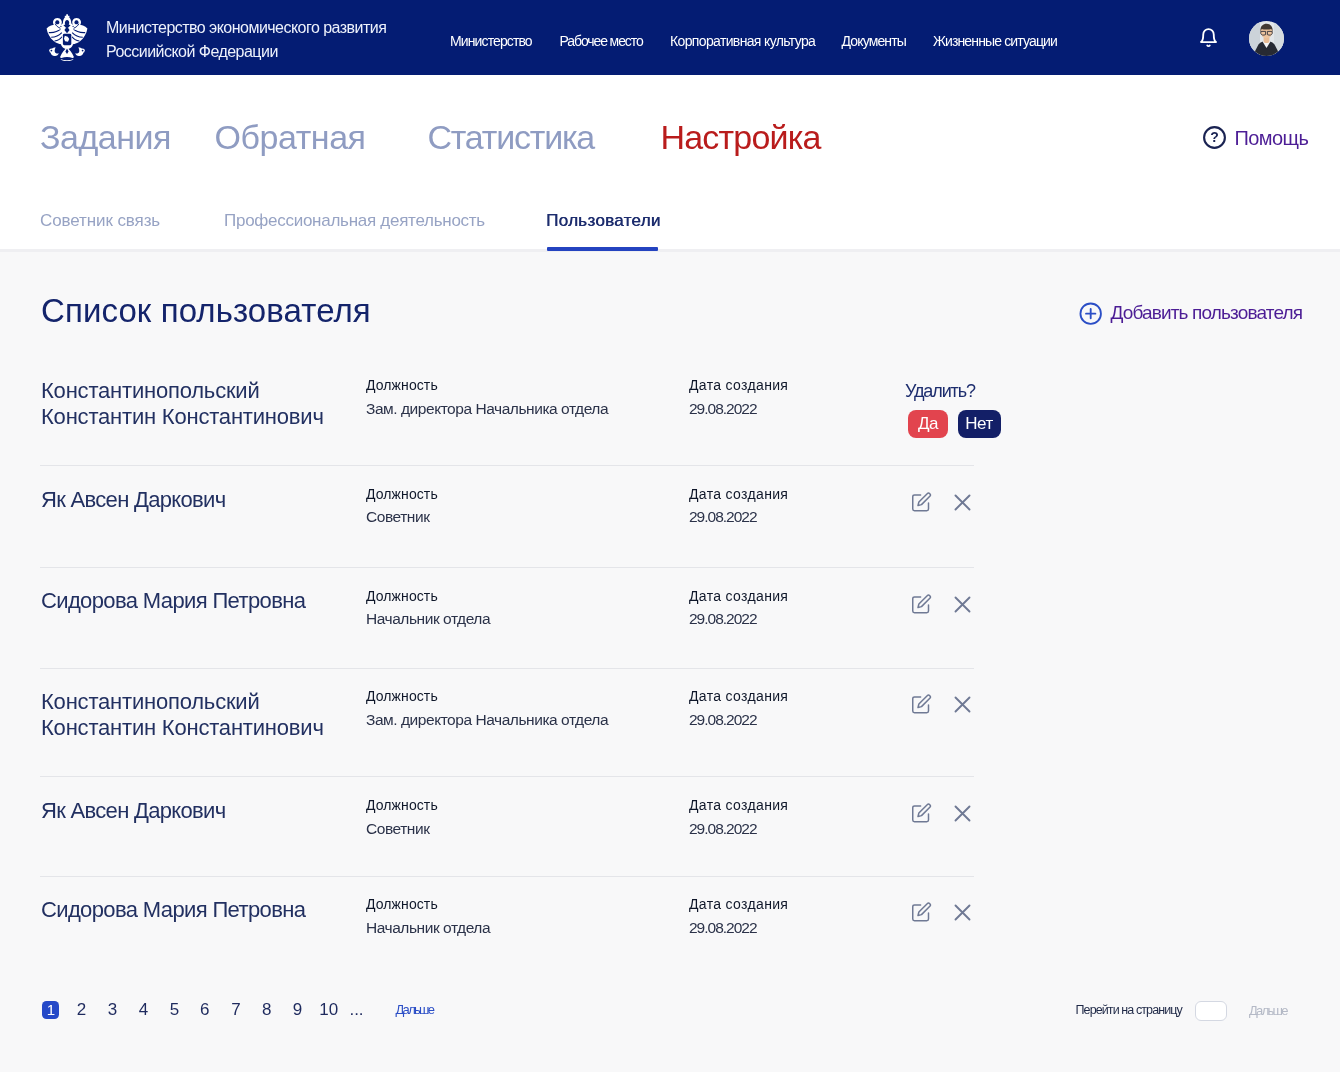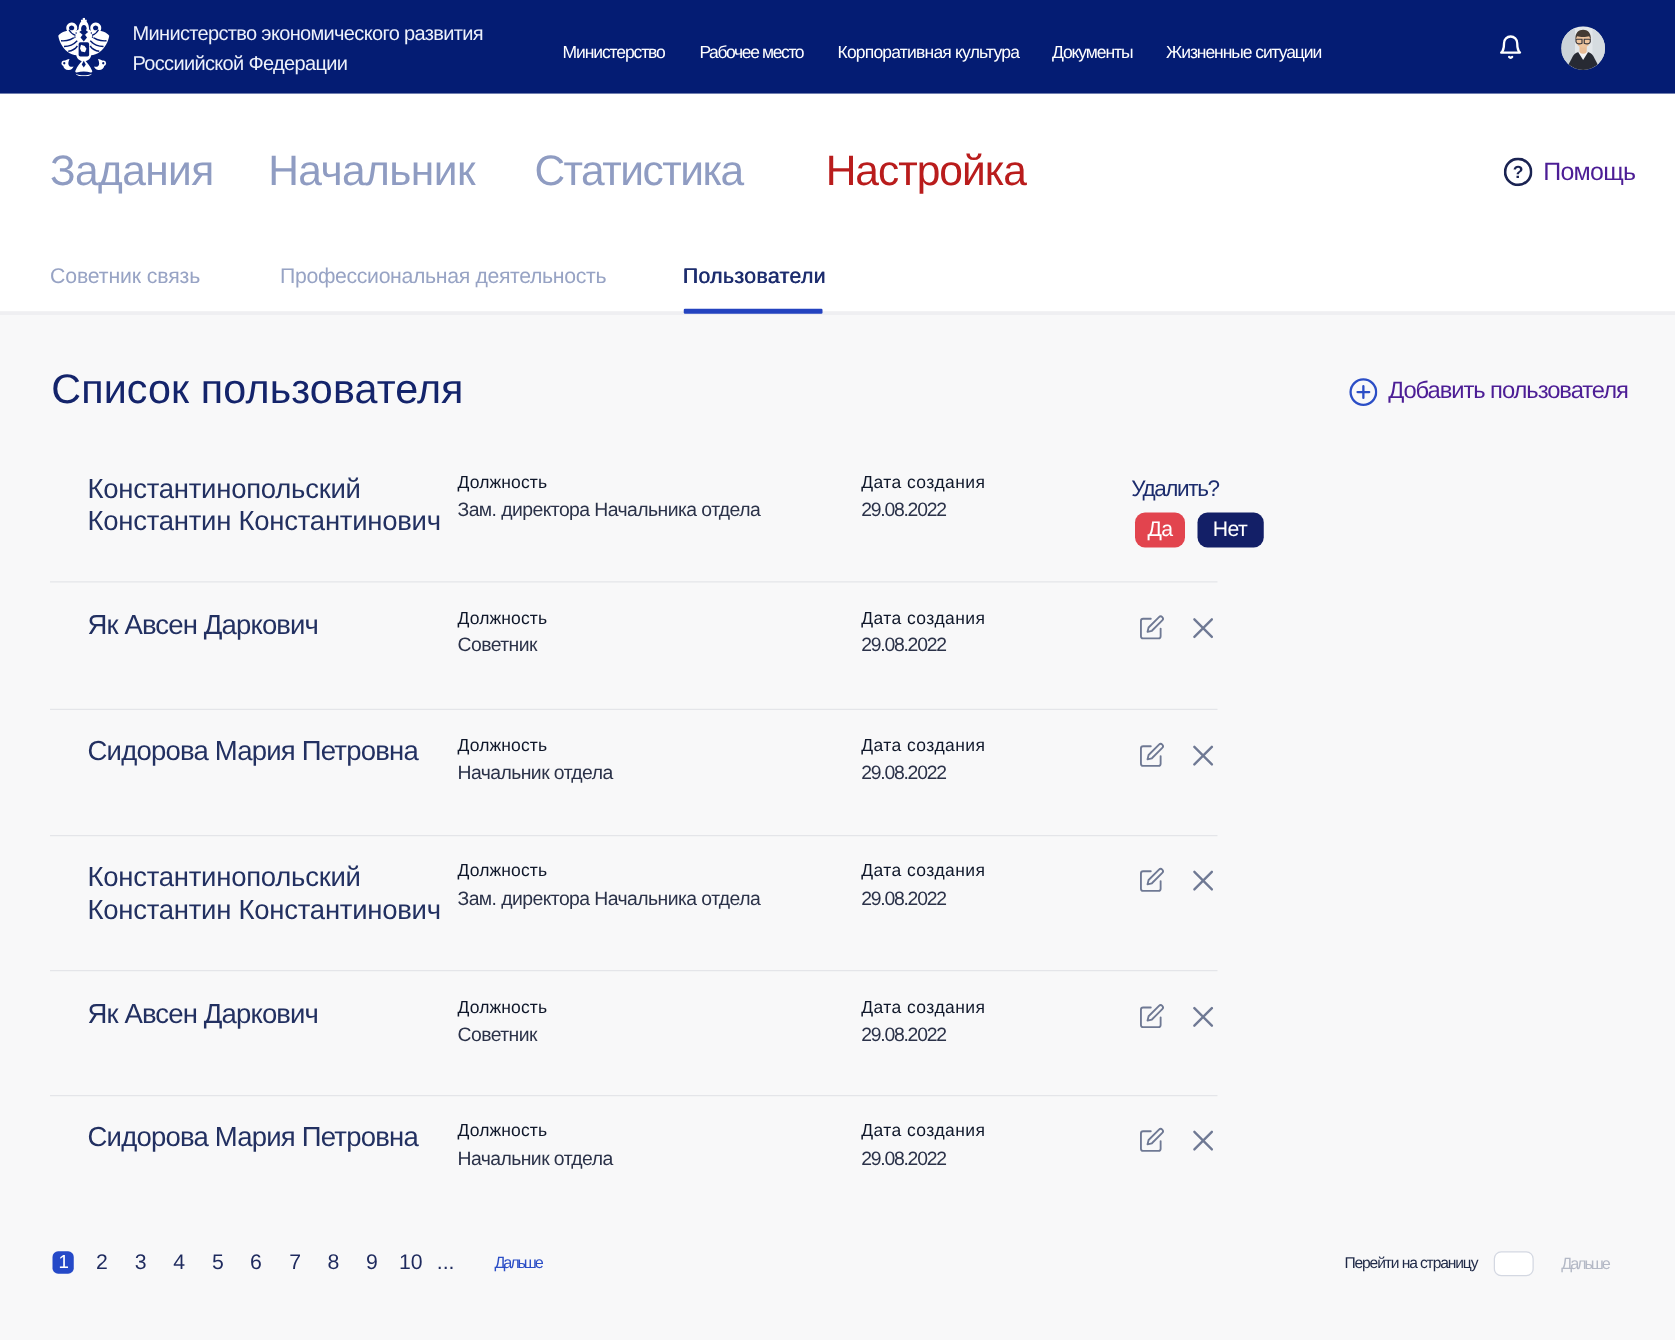--- a/index.html
+++ b/index.html
@@ -22,30 +22,30 @@
   .subtab { position:absolute; top:212.3px; font-size:17px; line-height:17px; color:#97a3c4; }
   .subtab.active { color:#1d2d6e; text-shadow:0.5px 0 0 #1d2d6e; }
   #subline { position:absolute; top:246.5px; left:547px; width:111px; height:4.5px; border-radius:1px; background:#2443c0; }
 
   #help-txt { position:absolute; left:1234.5px; top:130.2px; font-size:20px; line-height:17px; color:#4c1d95; letter-spacing:-0.57px; }
 
   
   #h1 { position:absolute; left:41px; top:294px; font-size:33px; line-height:33px; color:#14246b; letter-spacing:0.1px; }
   #addlink { position:absolute; left:1110.5px; top:303.4px; font-size:19px; line-height:19px; color:#4c1d95; letter-spacing:-0.85px; }
 
-  .name { position:absolute; left:41px; font-size:22px; line-height:25.5px; color:#223061;margin-left:29px; }
+  .name { position:absolute; left:41px; font-size:22px; line-height:25.5px; color:#223061; }
   .lbl  { position:absolute; font-size:14px; line-height:14px; color:#0f172a; letter-spacing:0.1px; }
   .val  { position:absolute; font-size:15.5px; line-height:15.5px; color:#2b3249; letter-spacing:-0.45px; }
   .date { letter-spacing:-1px; }
   .divider { position:absolute; left:40px; width:934px; height:1px; background:#e4e5e9; }
 
   #del-q { position:absolute; left:905px; top:381.5px; font-size:18px; line-height:18px; color:#1d2d6e; letter-spacing:-1.1px; }
   .btn { position:absolute; width:40px; height:28px; border-radius:8px; color:#fff; font-size:17px; line-height:28px; text-align:center; letter-spacing:-0.5px; }
   #btn-da  { left:908px;   top:410px; background:#e2444e; }
-  #btn-net { left:957.5px; top:410px; background:#131f67; width:53px; }
+  #btn-net { left:957.5px; top:410px; background:#131f67; width:43px; }
 
   
   .pg { position:absolute; top:1001.3px; font-size:17px; line-height:17px; color:#1e2a5e; width:20px; text-align:center; }
   #pg1 { position:absolute; left:42.3px; top:1001px; width:17.2px; height:18.2px; background:#2549c8; border-radius:4.5px; color:#fff; font-size:15px; line-height:18.2px; text-align:center; }
   #pg-next { position:absolute; left:395.5px; top:1002.8px; font-size:13px; line-height:13px; color:#2b4ec6; letter-spacing:-1.7px; }
   #jump-lbl { position:absolute; left:1075.5px; top:1004.1px; font-size:12.5px; line-height:12.5px; color:#1f2947; letter-spacing:-0.9px; }
   #jump-box { position:absolute; left:1194.8px; top:1001.3px; width:32.3px; height:19.9px; background:#fff; border:1px solid #d4d8e2; border-radius:6px; }
   #jump-next { position:absolute; left:1249px; top:1003.6px; font-size:13px; line-height:13px; color:#b4b9c6; letter-spacing:-1.7px; }
 </style>
 </head>
@@ -134,21 +134,21 @@
         <ellipse cx="17.5" cy="10.8" rx="6" ry="6.4" fill="#edc49e"></ellipse>
         <path d="M11.4 10.5 C11 5.2 14 2.8 17.5 2.8 C21 2.8 24 5.2 23.6 10.5 L22.3 8 C20 8.8 15 8.8 12.7 8 Z" fill="#433a33"></path>
         <path d="M11.8 10.4 h4.8 v3.2 c-2.2 1.1 -4.4 0.4 -4.8 -1.1 Z M23.2 10.4 h-4.8 v3.2 c2.2 1.1 4.4 0.4 4.8 -1.1 Z" fill="none" stroke="#33333a" stroke-width="0.9"></path>
       </g>
     </svg>
   </div>
 
   <div id="tabsrow"></div>
   <div style="position:absolute;top:249px;left:0;width:1340px;height:2.5px;background:#efeff2"></div>
   <span class="bigtab" style="left:40px;letter-spacing:-0.5px">Задания</span>
-  <span class="bigtab" style="left:214.5px;letter-spacing:-0.45px">Начальник</span>
+  <span class="bigtab" style="left:214.5px;letter-spacing:-0.45px">Обратная</span>
   <span class="bigtab" style="left:427.5px;letter-spacing:-1.2px">Статистика</span>
   <span class="bigtab active" style="left:640.5px;letter-spacing:-0.8px">Настройка</span>
   <svg class="ico" style="left:1202.5px;top:125.7px" width="23" height="23" viewBox="0 0 23 23" fill="none">
     <circle cx="11.5" cy="11.5" r="10.4" stroke="#1a2352" stroke-width="2.1"></circle>
     <text x="11.5" y="16.2" text-anchor="middle" font-family="Liberation Sans, sans-serif" font-size="14" font-weight="bold" fill="#1a2352">?</text>
   </svg>
   <span id="help-txt">Помощь</span>
 
   <span class="subtab" style="left:40px;letter-spacing:-0.1px">Советник связь</span>
   <span class="subtab" style="left:224px;letter-spacing:-0.27px">Профессиональная деятельность</span>

